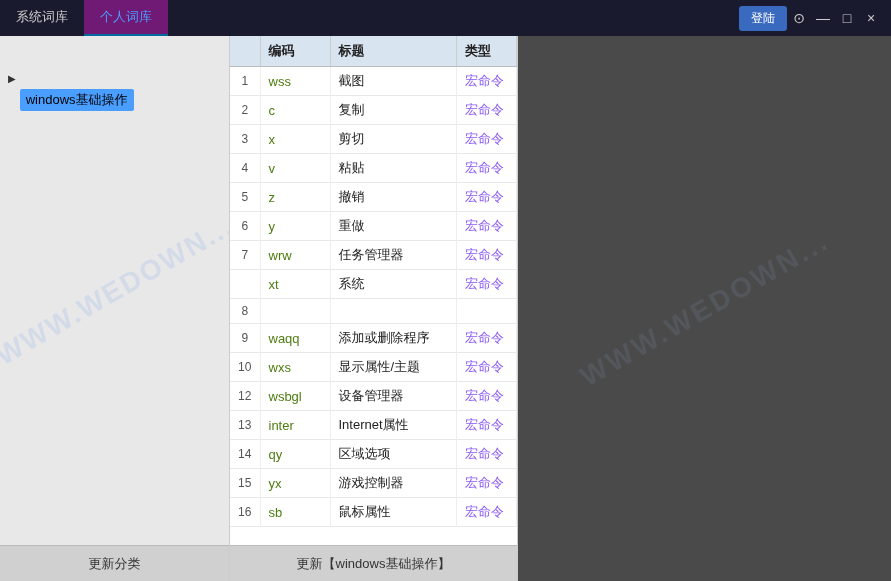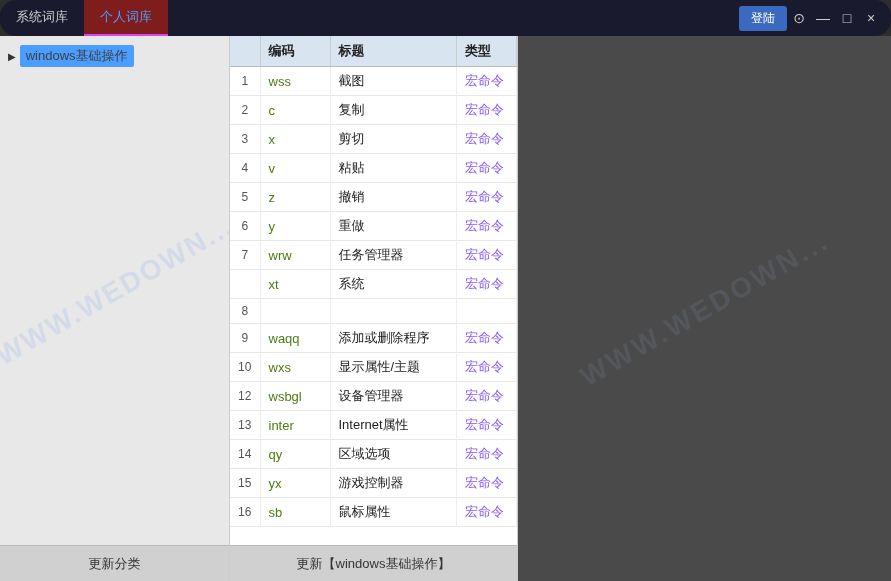--- a/index.html
+++ b/index.html
@@ -16,41 +16,40 @@
 
     
     .title-bar {
       height: 36px;
       background: #1a1a2e;
       display: flex;
       align-items: center;
       justify-content: flex-end;
       padding: 0 8px;
       position: relative;
-      border-radius: 16px;
     }
     .title-bar-left {
       position: absolute;
       left: 0;
       display: flex;
       height: 100%;
     }
     .title-tab {
       padding: 0 16px;
       display: flex;
       align-items: center;
       cursor: pointer;
       color: #ccc;
       font-size: 13px;
       border-bottom: 2px solid transparent;
     }
     .title-tab.active {
-      background: #7f1d1d;
+      background: #701a75;
       color: #4a9eff;
-      border-bottom: 2px solid #d946ef;
+      border-bottom: 2px solid #0369a1;
     }
     .title-bar-right {
       display: flex;
       align-items: center;
     }
     .login-btn {
       background: #3a6abf;
       color: #fff;
       border: none;
       padding: 4px 12px;
@@ -110,23 +109,24 @@
     .sidebar-item {
       display: flex;
       align-items: center;
       padding: 5px 8px;
       cursor: pointer;
       position: relative;
       z-index: 1;
     }
     .sidebar-item.selected .item-label {
       background: #4a9eff;
-      color: #404040;
+      color: #000000;
       padding: 2px 6px;
       border-radius: 2px;
+      margin-top: 44px;
     }
     .sidebar-arrow {
       margin-right: 4px;
       color: #333;
       font-size: 10px;
     }
     .sidebar-footer {
       height: 36px;
       background: #d0d0d0;
       border-top: 1px solid #bbb;

